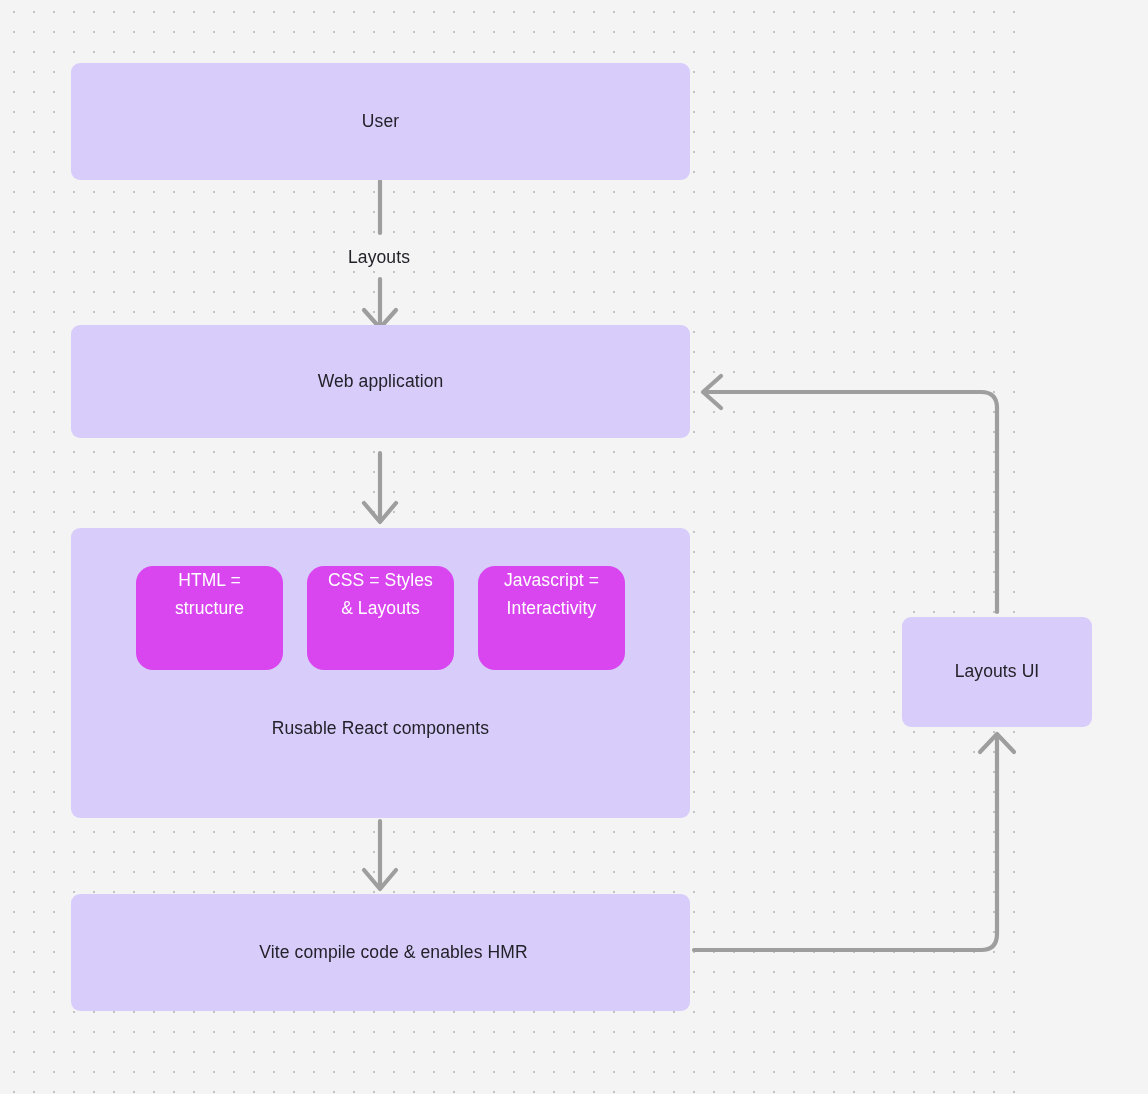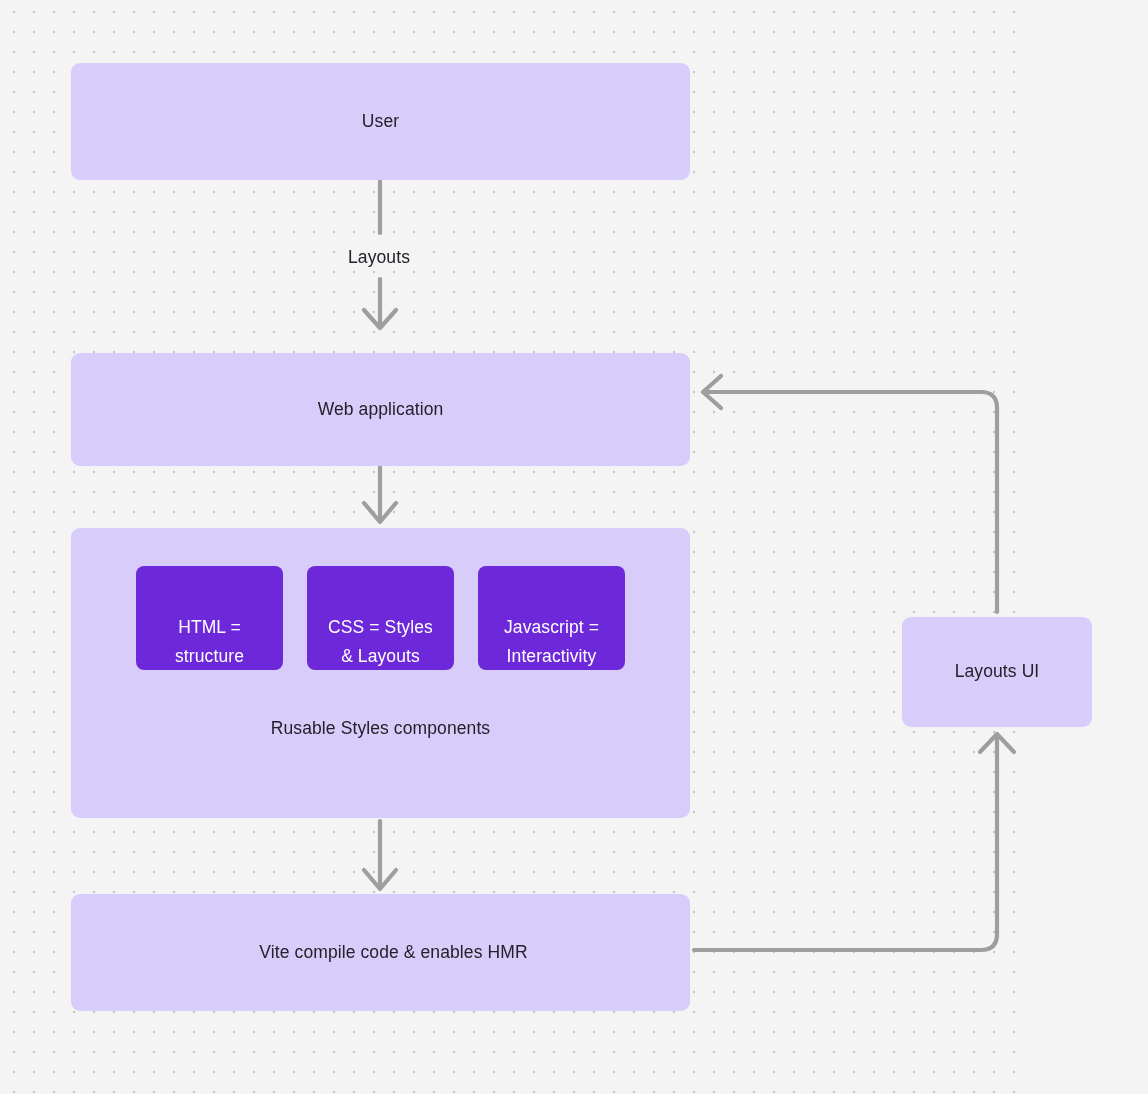--- a/index.html
+++ b/index.html
@@ -57,21 +57,21 @@
     line-height: 1.32;
     letter-spacing: 0.1px;
     white-space: pre-line;
   }
 
   
   #node-user {
     left: 71px;  top: 63px;  width: 619px; height: 117px;
   }
   #node-webapp {
-    left: 71px;  top: 353px; width: 619px; height: 113px;
+    left: 71px;  top: 325px; width: 619px; height: 113px;
   }
   #node-components {
     left: 71px;  top: 528px; width: 619px; height: 290px;
     display: block;
   }
   #node-vite {
     left: 71px;  top: 894px; width: 619px; height: 117px; padding-left: 26px;
   }
   #node-render {
     left: 902px; top: 617px; width: 190px; height: 110px;
@@ -83,25 +83,25 @@
     left: 0;
     top: 38px;
     width: 619px;
     display: flex;
     justify-content: center;
     gap: 24px;
   }
   .inner-box {
     width: 147px;
     height: 104px;
-    border-radius: 8px;
-    background-color: #6d28d9;
+    border-radius: 17px;
+    background-color: #d946ef;
     color: #ffffff;
     display: flex;
-    align-items: flex-end;
+    align-items: flex-start;
     justify-content: center;
     text-align: center;
     box-sizing: border-box;
   }
   .inner-box .node-label {
     font-size: 17.5px;
     line-height: 1.62;
   }
 
   .components-caption {
@@ -177,21 +177,21 @@
       <div class="inner-box">
         <span class="node-label">CSS = Styles
 &amp; Layouts</span>
       </div>
       <div class="inner-box">
         <span class="node-label">Javascript =
 Interactivity</span>
       </div>
     </div>
 
-    <div class="components-caption">Rusable Styles components</div>
+    <div class="components-caption">Rusable React components</div>
   </div>
 
   <div class="node node-fill-light" id="node-vite">
     <span class="node-label">Vite compile code &amp; enables HMR</span>
   </div>
 
   <div class="node node-fill-light" id="node-render">
     <span class="node-label">Layouts UI</span>
   </div>
 

